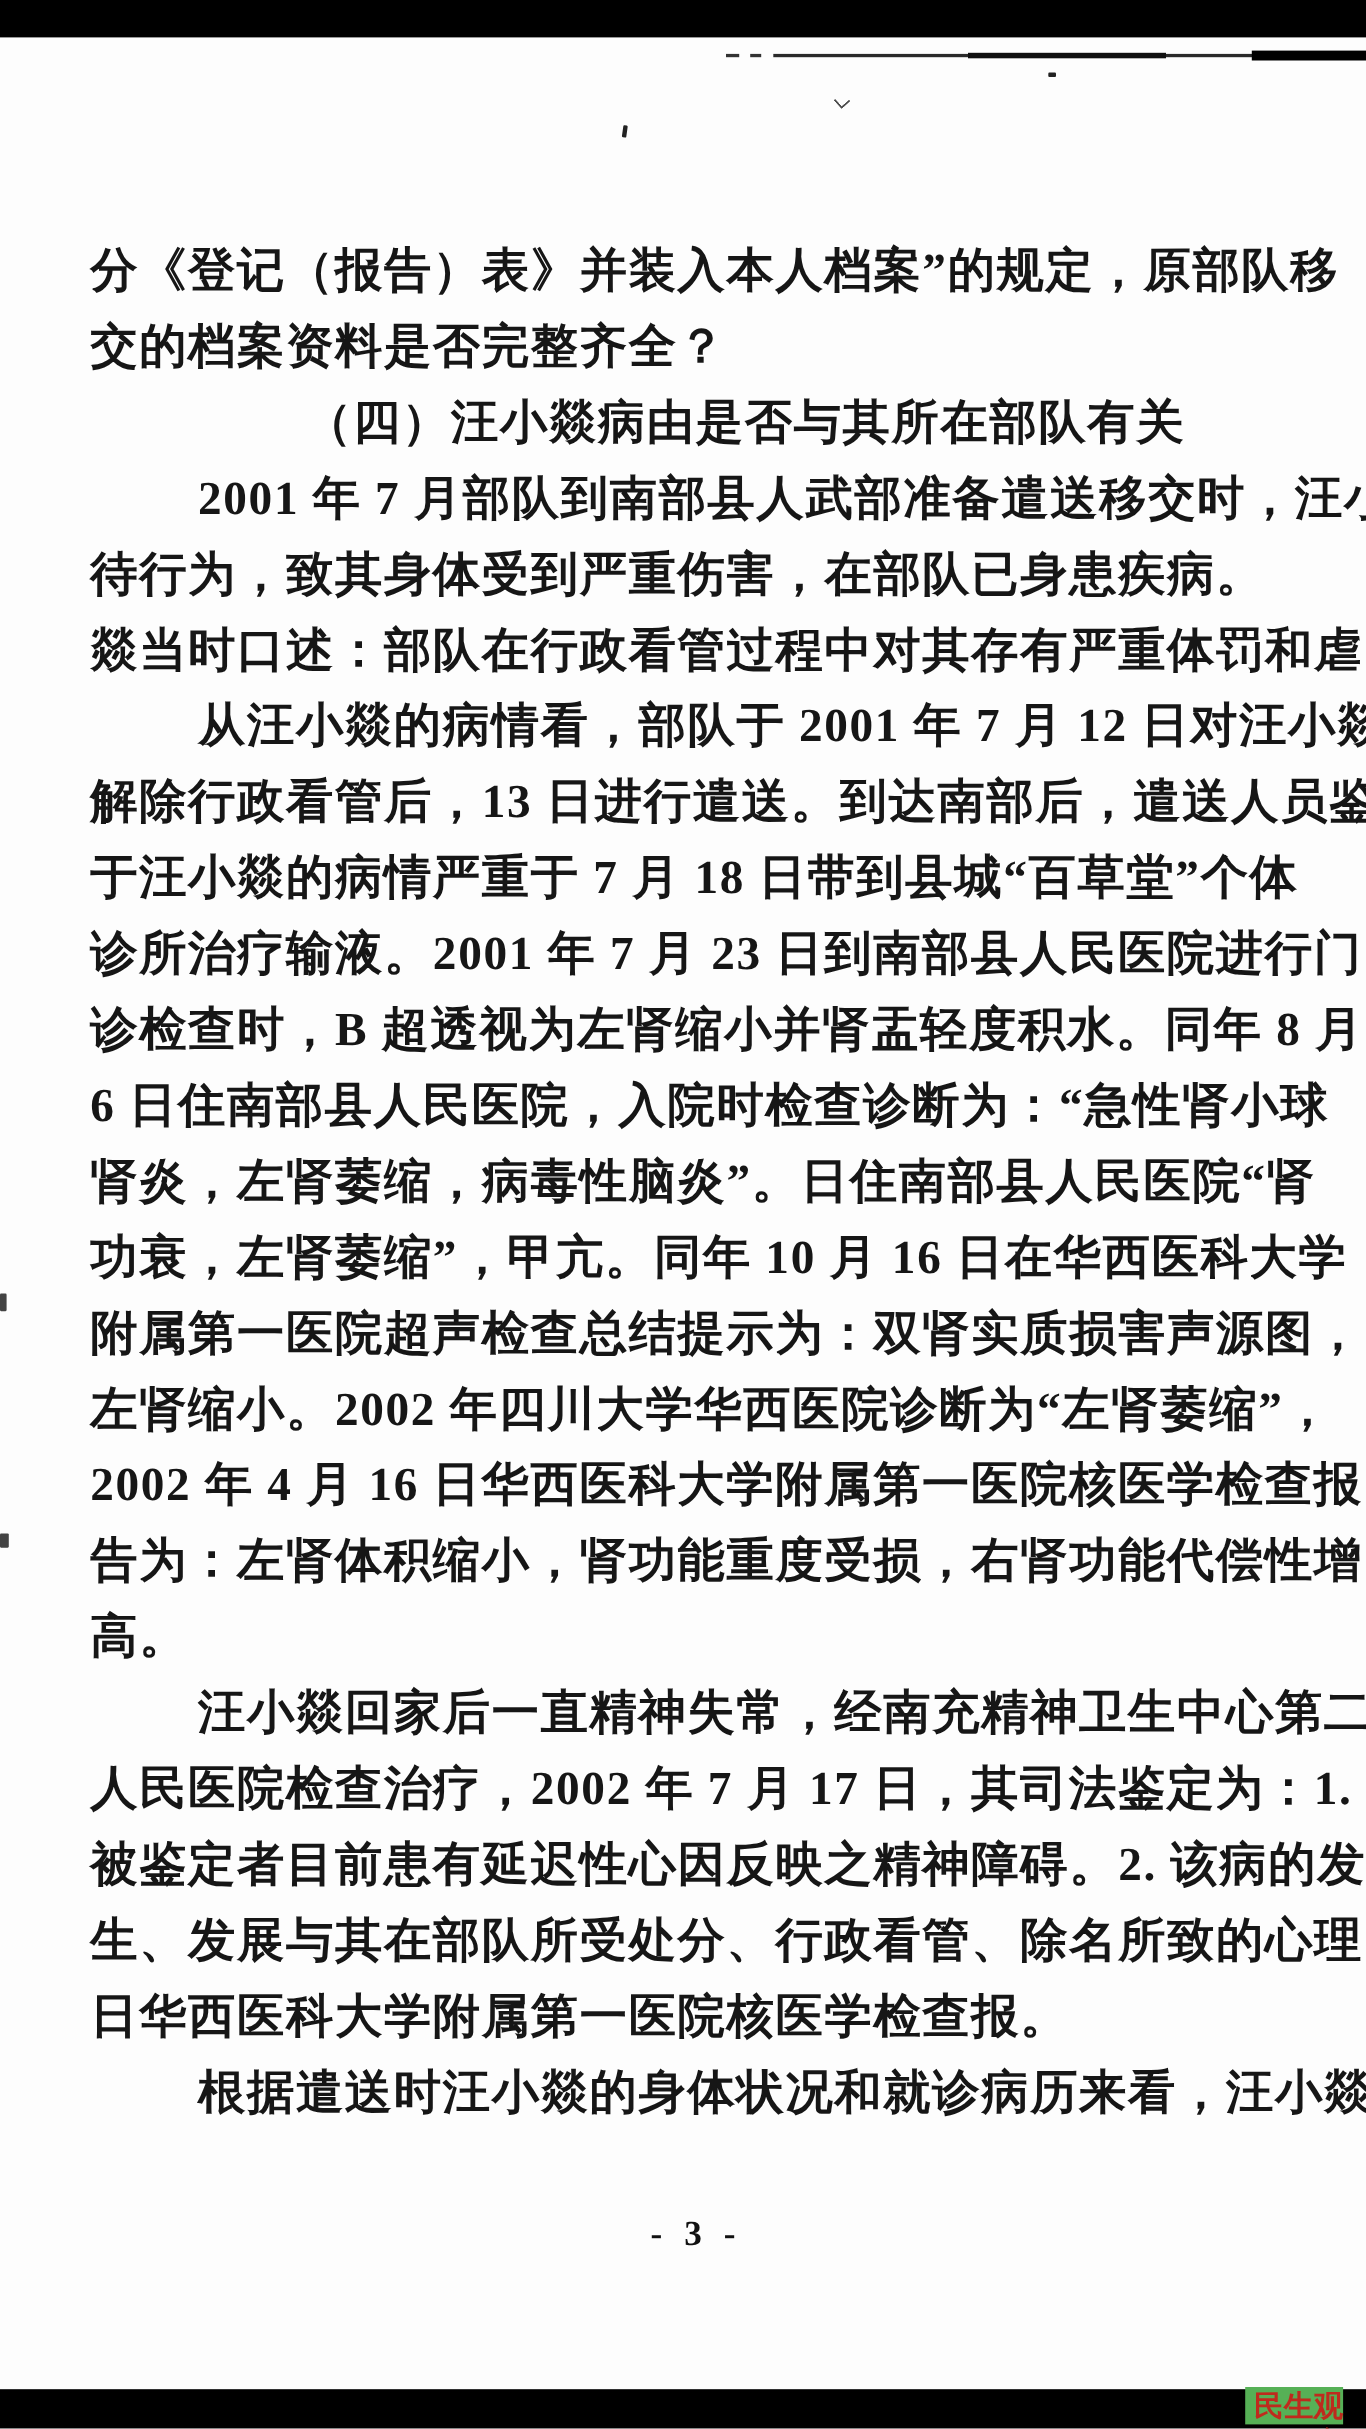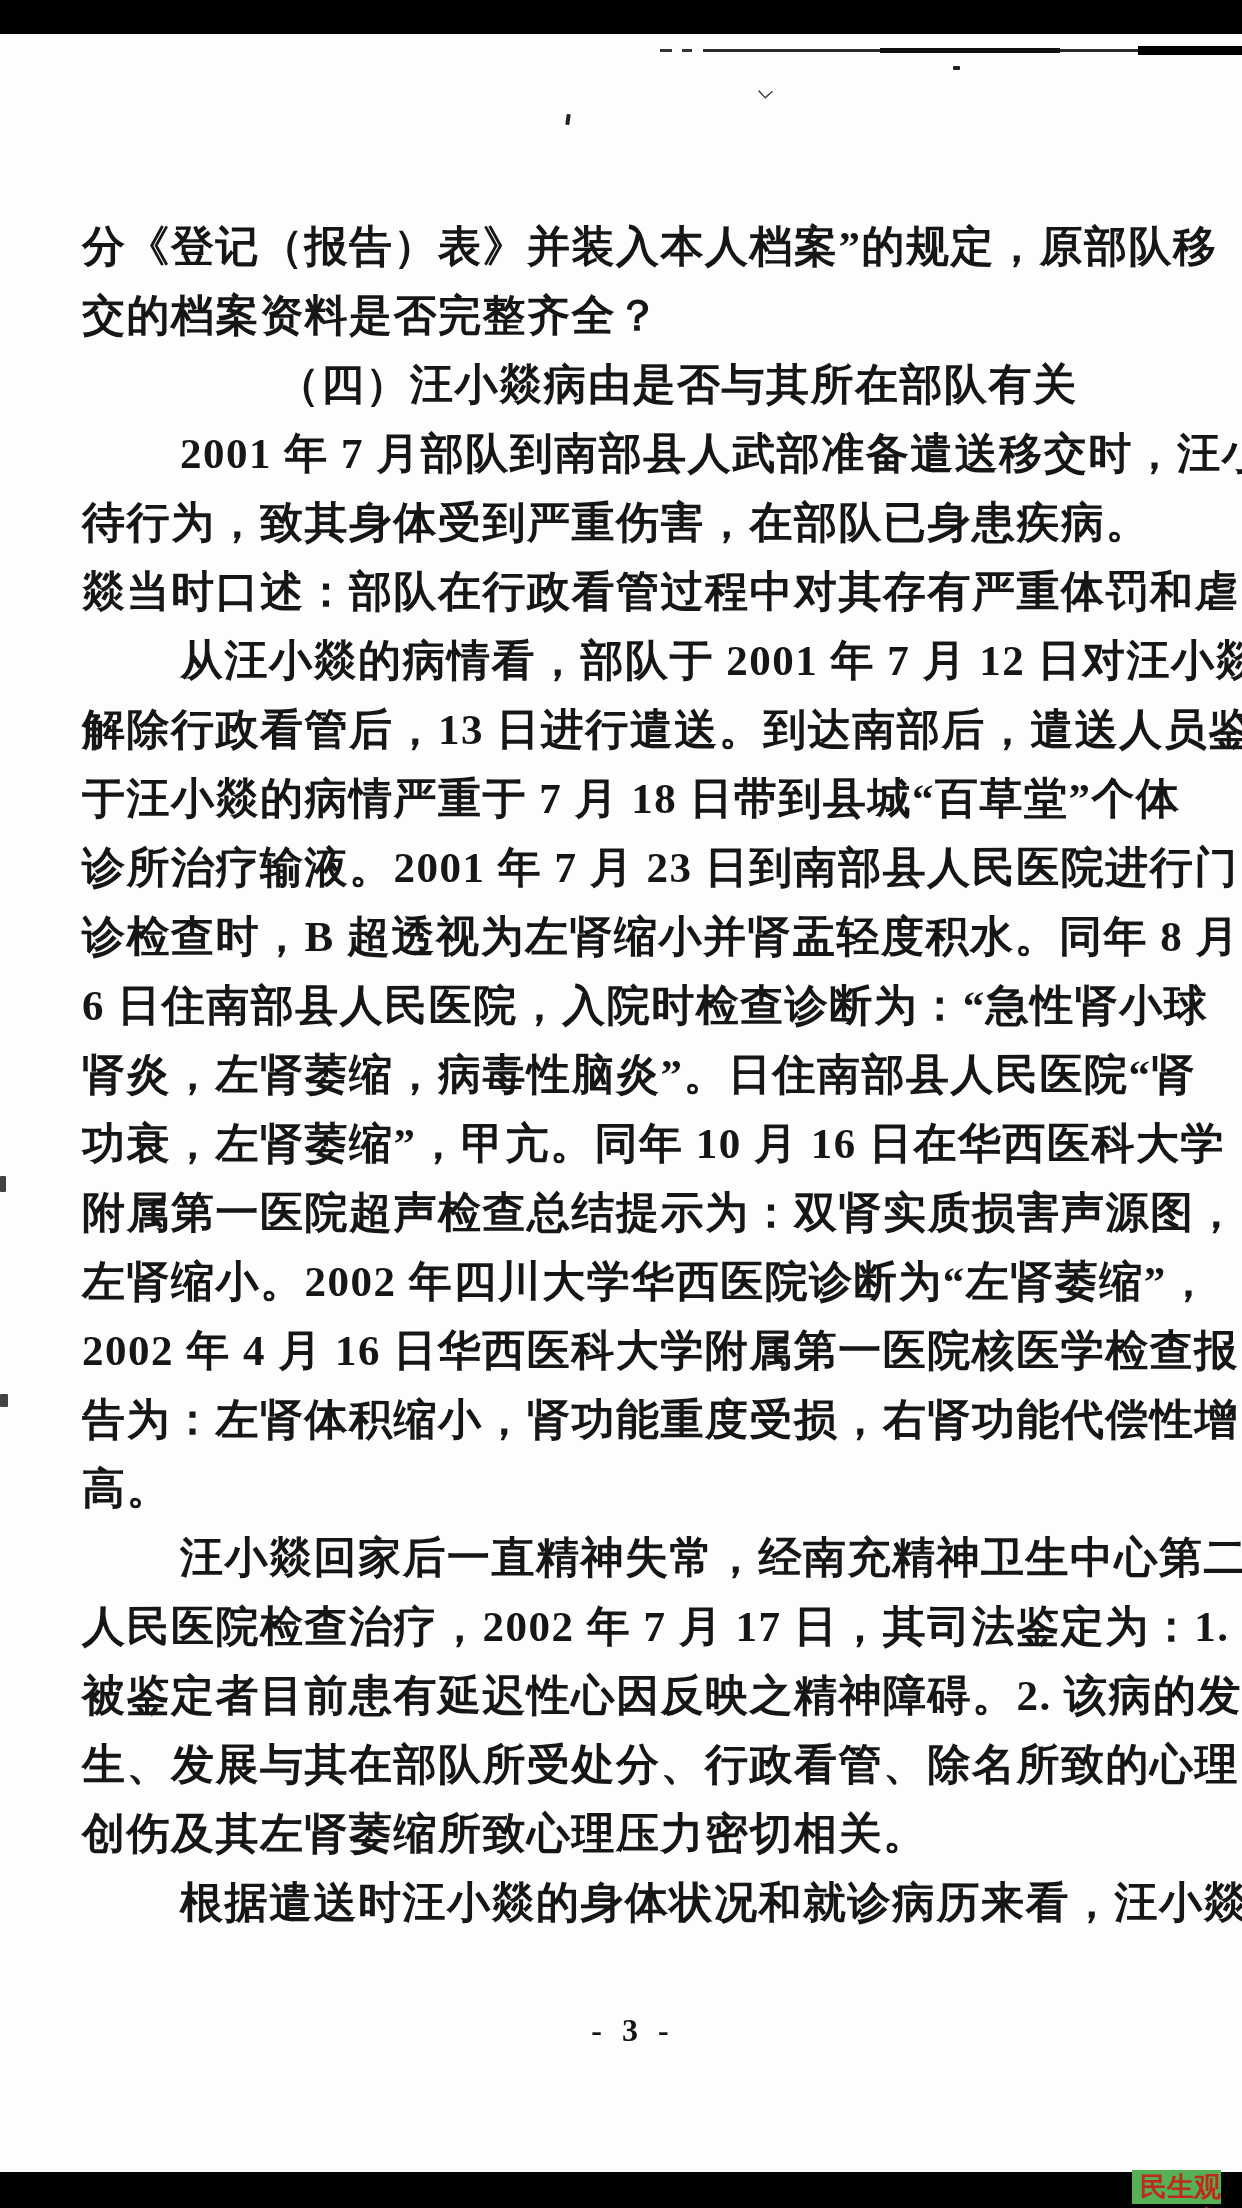--- a/index.html
+++ b/index.html
@@ -144,21 +144,21 @@
       <div class="line">功衰，左肾萎缩”，甲亢。同年 10 月 16 日在华西医科大学</div>
       <div class="line">附属第一医院超声检查总结提示为：双肾实质损害声源图，</div>
       <div class="line">左肾缩小。2002 年四川大学华西医院诊断为“左肾萎缩”，</div>
       <div class="line">2002 年 4 月 16 日华西医科大学附属第一医院核医学检查报</div>
       <div class="line">告为：左肾体积缩小，肾功能重度受损，右肾功能代偿性增</div>
       <div class="line">高。</div>
       <div class="line indent">汪小燚回家后一直精神失常，经南充精神卫生中心第二</div>
       <div class="line">人民医院检查治疗，2002 年 7 月 17 日，其司法鉴定为：1.</div>
       <div class="line">被鉴定者目前患有延迟性心因反映之精神障碍。2. 该病的发</div>
       <div class="line">生、发展与其在部队所受处分、行政看管、除名所致的心理</div>
-      <div class="line">创伤及其左肾萎缩所致心理压力密切相关。</div>
+      <div class="line">日华西医科大学附属第一医院核医学检查报。</div>
       <div class="line indent">根据遣送时汪小燚的身体状况和就诊病历来看，汪小燚</div>
     </div>
 
   <div class="page-number">- 3 -</div>
 
   <div class="bar-bottom"></div>
 
   <div class="watermark" style="background: rgb(86, 176, 86); color: rgb(191, 42, 29);">民生观察</div>
 
 </div>

